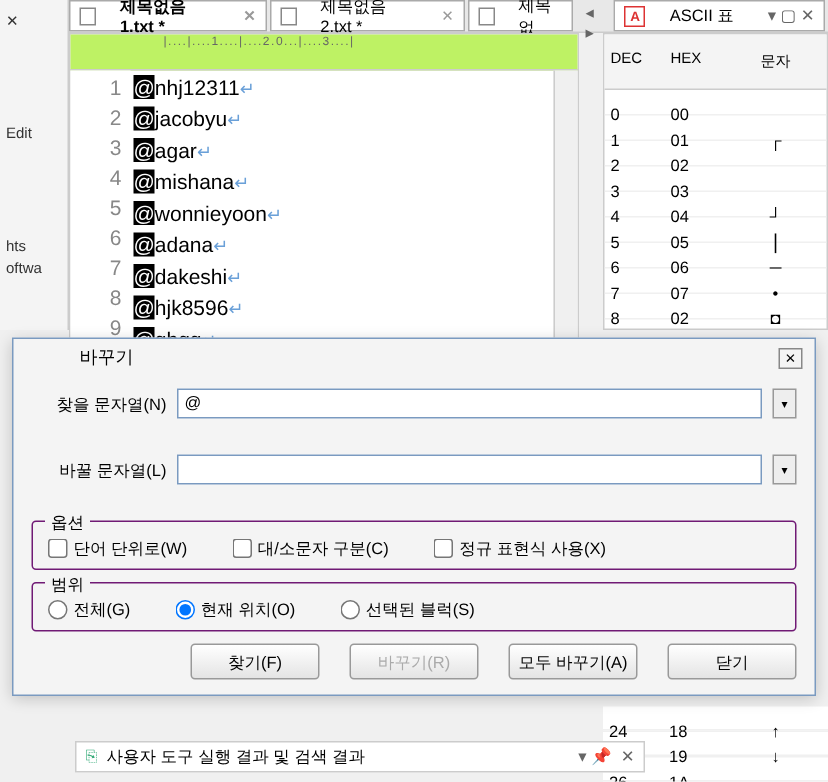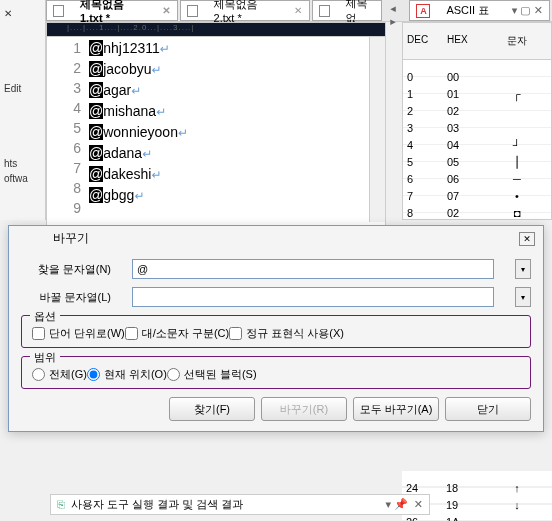--- a/index.html
+++ b/index.html
@@ -5,21 +5,21 @@
 * { box-sizing: border-box; margin: 0; padding: 0; font-family: "Malgun Gothic", sans-serif; }
 body { width: 552px; height: 521px; background: #f0f0f0; position: relative; font-size: 11px; overflow: hidden; }
 .tabs { display: flex; background: #e8e8e8; border-bottom: 1px solid #ccc; height: 22px; position: absolute; top: 0; left: 46px; right: 0; }
 .tab { display: flex; align-items: center; padding: 2px 6px; border: 1px solid #aaa; background: #fff; margin-right: 2px; font-size: 11px; gap: 16px; }
 .tab .ticon { width: 12px; height: 12px; border: 1px solid #888; display: inline-flex; align-items: center; justify-content: center; font-size: 8px; color: #fff; background: #fff; }
 .tab.active { background: #fff; font-weight: bold; }
 .tab .close { color: #999; font-size: 10px; }
 .left-strip { position: absolute; left: 0; top: 0; width: 46px; height: 220px; background: #f4f4f4; border-right: 1px solid #ccc; }
 .left-strip div { font-size: 10px; padding: 2px 4px; color: #333; }
 .editor { position: absolute; left: 46px; top: 22px; width: 340px; height: 205px; background: #fff; border: 1px solid #ccc; }
-.ruler { height: 14px; background: #0f172a; border-bottom: 1px solid #ccc; font-size: 8px; color: #666; padding-left: 20px; letter-spacing: 1px; overflow: hidden; white-space: nowrap; }
+.ruler { height: 24px; background: #bef264; border-bottom: 1px solid #ccc; font-size: 8px; color: #666; padding-left: 62px; letter-spacing: 1px; overflow: hidden; white-space: nowrap; }
 .editor-body { display: flex; height: calc(100% - 18px); }
 .gutter { width: 40px; background: #fff; text-align: right; padding: 1px 6px 1px 0; color: #888; font-family: Consolas, monospace; font-size: 14px; line-height: 20px; }
 .code { flex: 1; font-family: Consolas, monospace; font-size: 14px; line-height: 20px; padding: 1px 2px; color: #000; }
 .code-line { white-space: pre; }
 .code-line .at { background: #000; color: #fff; }
 .eol { color: #6aa0d8; font-size: 12px; }
 .scrollv { width: 16px; background: #f0f0f0; border-left: 1px solid #ccc; }
 .ascii { position: absolute; right: 0; top: 0; width: 150px; height: 220px; background: #fff; border: 1px solid #ccc; }
 .ascii-head { display: flex; font-size: 10px; border-bottom: 1px solid #ccc; background: #f4f4f4; }
 .ascii-head div, .ascii-row div { padding: 11px 4px; }
@@ -27,30 +27,30 @@
 .ascii-col-hex { width: 40px; }
 .ascii-col-ch { flex: 1; text-align: center; }
 .ascii-rows { font-size: 11px; font-family: Consolas, monospace; overflow: hidden; }
 .ascii-row { display: flex; border-bottom: 1px solid #f0f0f0; height: 17px; }
 .ascii-rows2 { font-size: 11px; font-family: Consolas, monospace; position: absolute; right: 0; bottom: 0; width: 150px; background: #fff; }
 .ascii-rows2 .ascii-row { border-top: 1px solid #f0f0f0; }
 .dialog { position: absolute; left: 8px; top: 225px; width: 536px; background: #f4f4f4; border: 1px solid #7a9ac0; box-shadow: 0 2px 10px rgba(0,0,0,.2); }
 .dlg-title { display: flex; align-items: center; padding: 4px 8px; font-size: 12px; margin-left: 36px; }
 .dlg-title .dc { margin-left: auto; border: 1px solid #888; width: 16px; height: 14px; display: flex; align-items: center; justify-content: center; font-size: 9px; }
 .dlg-body { padding: 8px 12px 10px; }
-.row { display: flex; align-items: center; margin-bottom: 8px; gap: 21px; }
+.row { display: flex; align-items: center; margin-bottom: 24px; gap: 7px; }
 .row label { width: 90px; text-align: right; font-size: 11px; }
 .row input[type=text] { flex: 1; border: 1px solid #7a9ac0; height: 20px; padding: 0 4px; font-size: 11px; }
 .dd { width: 16px; height: 20px; border: 1px solid #999; background: #eee; display: flex; align-items: center; justify-content: center; font-size: 8px; }
 .group { border: 1px solid #701a75; border-radius: 3px; padding: 10px 10px 6px; margin-bottom: 8px; position: relative; }
 .group .gt { position: absolute; top: -7px; left: 8px; background: #f4f4f4; padding: 0 4px; font-size: 11px; }
-.opts { display: flex; }
+.opts { display: flex; gap: 30px; }
 .opt { display: flex; align-items: center; gap: 4px; font-size: 11px; }
 .opt input { margin: 0; }
-.btns { display: flex; justify-content: flex-end; gap: 6px; }
+.btns { display: flex; justify-content: flex-end; gap: 20px; }
 .btns button { width: 86px; height: 24px; border: 1px solid #999; background: linear-gradient(#fff,#e4e4e4); border-radius: 3px; font-size: 11px; }
 .btns button:disabled { color: #aaa; }
 .user-tool { position: absolute; bottom: 6px; left: 50px; width: 380px; display: flex; align-items: center; border: 1px solid #ccc; background: #fff; padding: 2px 6px; font-size: 11px; gap: 6px; }
 .user-tool .ut-icon { color: #3a7; font-size: 10px; }
 .user-tool .ut-ctrl { margin-left: auto; display: flex; gap: 6px; color: #666; }
 </style>
 </head>
 <body>
 
 <div class="left-strip">
@@ -100,20 +100,21 @@
         <div>9</div>
       </div>
     <div class="code" id="code">
         <div class="code-line"><span class="at">@</span>nhj12311<span class="eol">↵</span></div>
         <div class="code-line"><span class="at">@</span>jacobyu<span class="eol">↵</span></div>
         <div class="code-line"><span class="at">@</span>agar<span class="eol">↵</span></div>
         <div class="code-line"><span class="at">@</span>mishana<span class="eol">↵</span></div>
         <div class="code-line"><span class="at">@</span>wonnieyoon<span class="eol">↵</span></div>
         <div class="code-line"><span class="at">@</span>adana<span class="eol">↵</span></div>
         <div class="code-line"><span class="at">@</span>dakeshi<span class="eol">↵</span></div>
+        <div class="code-line"><span class="at">@</span>hjk8596<span class="eol">↵</span></div>
         <div class="code-line"><span class="at">@</span>gbgg<span class="eol">↵</span></div>
       </div>
     <div class="scrollv"></div>
   </div>
 </div>
 
 <div class="ascii" style="top:22px;height:198px">
   <div class="ascii-head">
     <div class="ascii-col-dec">DEC</div>
     <div class="ascii-col-hex">HEX</div>

